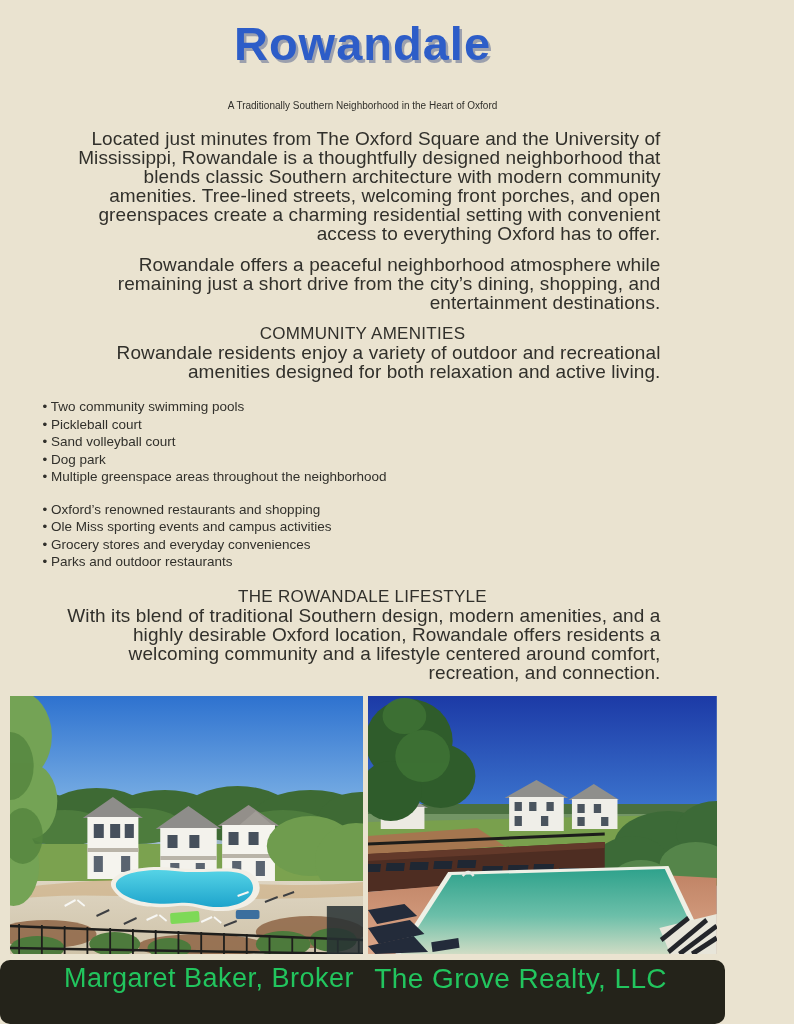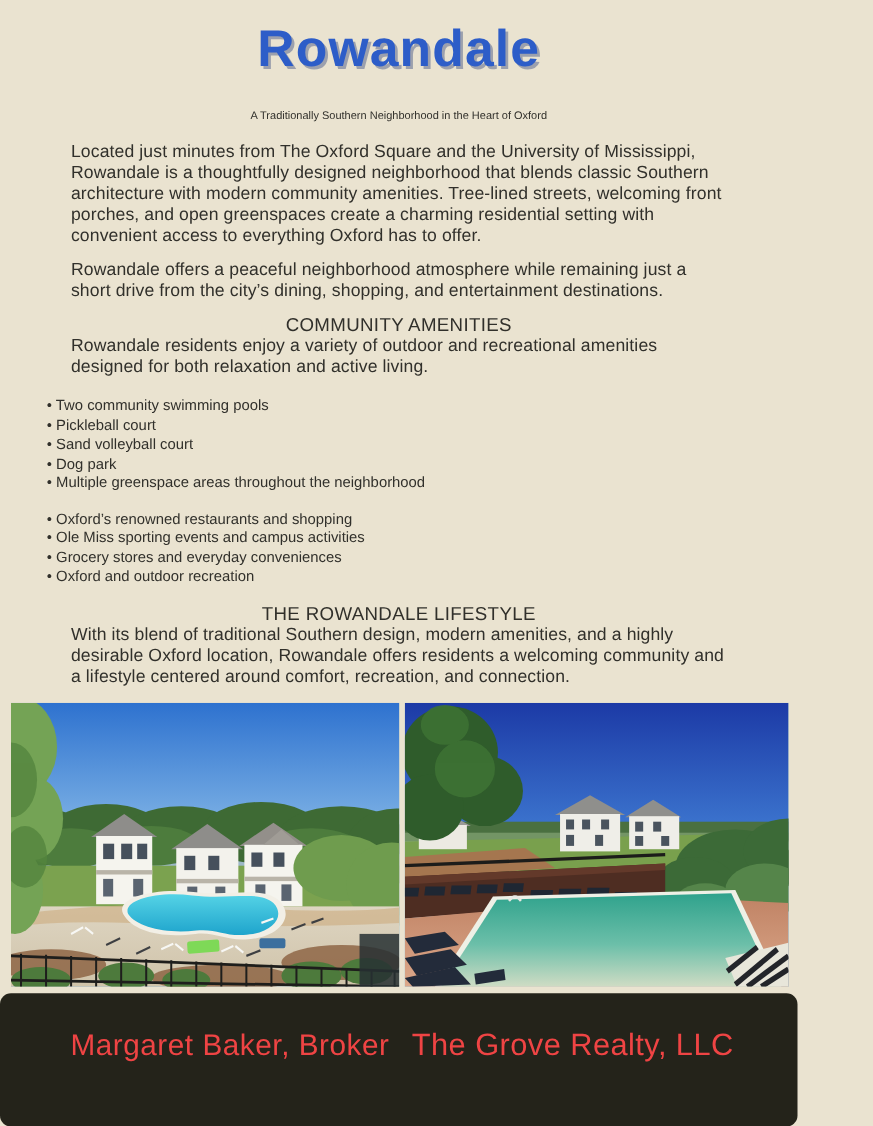--- a/index.html
+++ b/index.html
@@ -25,22 +25,22 @@
   }
   .subtitle{
     margin:26px auto 0 auto;
     text-align:center;
     font-size:10px;
     line-height:19px;
     width:620px;
   }
   .para{
     margin:12px auto 0 auto;
-    text-align:left;
-    font-size:16px;
+    text-align:right;
+    font-size:19px;
     line-height:19px;
     width:596px;
     letter-spacing:.1px;
   }
   .para.first{margin-top:14px;}
   .heading{
     margin:12px auto 0 auto;
     text-align:center;
     font-size:17px;
     line-height:19px;
@@ -68,21 +68,21 @@
   }
   .photo{flex:1 1 auto;height:258px;overflow:hidden;background:#9db8c8;}
   .photo svg{display:block;width:100%;height:100%;}
   .photo.left{width:388px;}
   .photo.right{width:383px;}
 
   .footer{
     margin-top:6px;
     flex:1 1 auto;
     background:#24231a;
-    color:#ef4444;
+    color:#22c55e;
     display:flex;
     align-items:center;
     justify-content:space-between;
     padding:0 58px 26px 64px;
     border-radius:10px;
   }
   .footer .broker{font-size:27px;letter-spacing:.5px;}
   .footer .company{font-size:28px;letter-spacing:.4px;}
 </style>
 </head>
@@ -106,21 +106,21 @@
       <div class="bullet-item">Pickleball court</div>
       <div class="bullet-item">Sand volleyball court</div>
       <div class="bullet-item">Dog park</div>
       <div class="bullet-item">Multiple greenspace areas throughout the neighborhood</div>
     </div>
 
   <div class="bullets tight">
       <div class="bullet-item">Oxford’s renowned restaurants and shopping</div>
       <div class="bullet-item">Ole Miss sporting events and campus activities</div>
       <div class="bullet-item">Grocery stores and everyday conveniences</div>
-      <div class="bullet-item">Oxford and outdoor recreation</div>
+      <div class="bullet-item">Parks and outdoor restaurants</div>
     </div>
 
   <p class="heading gap-lifestyle">THE ROWANDALE LIFESTYLE</p>
   <p class="para tight">With its blend of traditional Southern design, modern amenities, and a highly desirable Oxford location, Rowandale offers residents a welcoming community and a lifestyle centered around comfort, recreation, and connection.</p>
 
   <div class="photos">
 
     <div class="photo left">
       <svg viewBox="0 0 388 258" preserveAspectRatio="none" aria-hidden="true">
         <defs>

